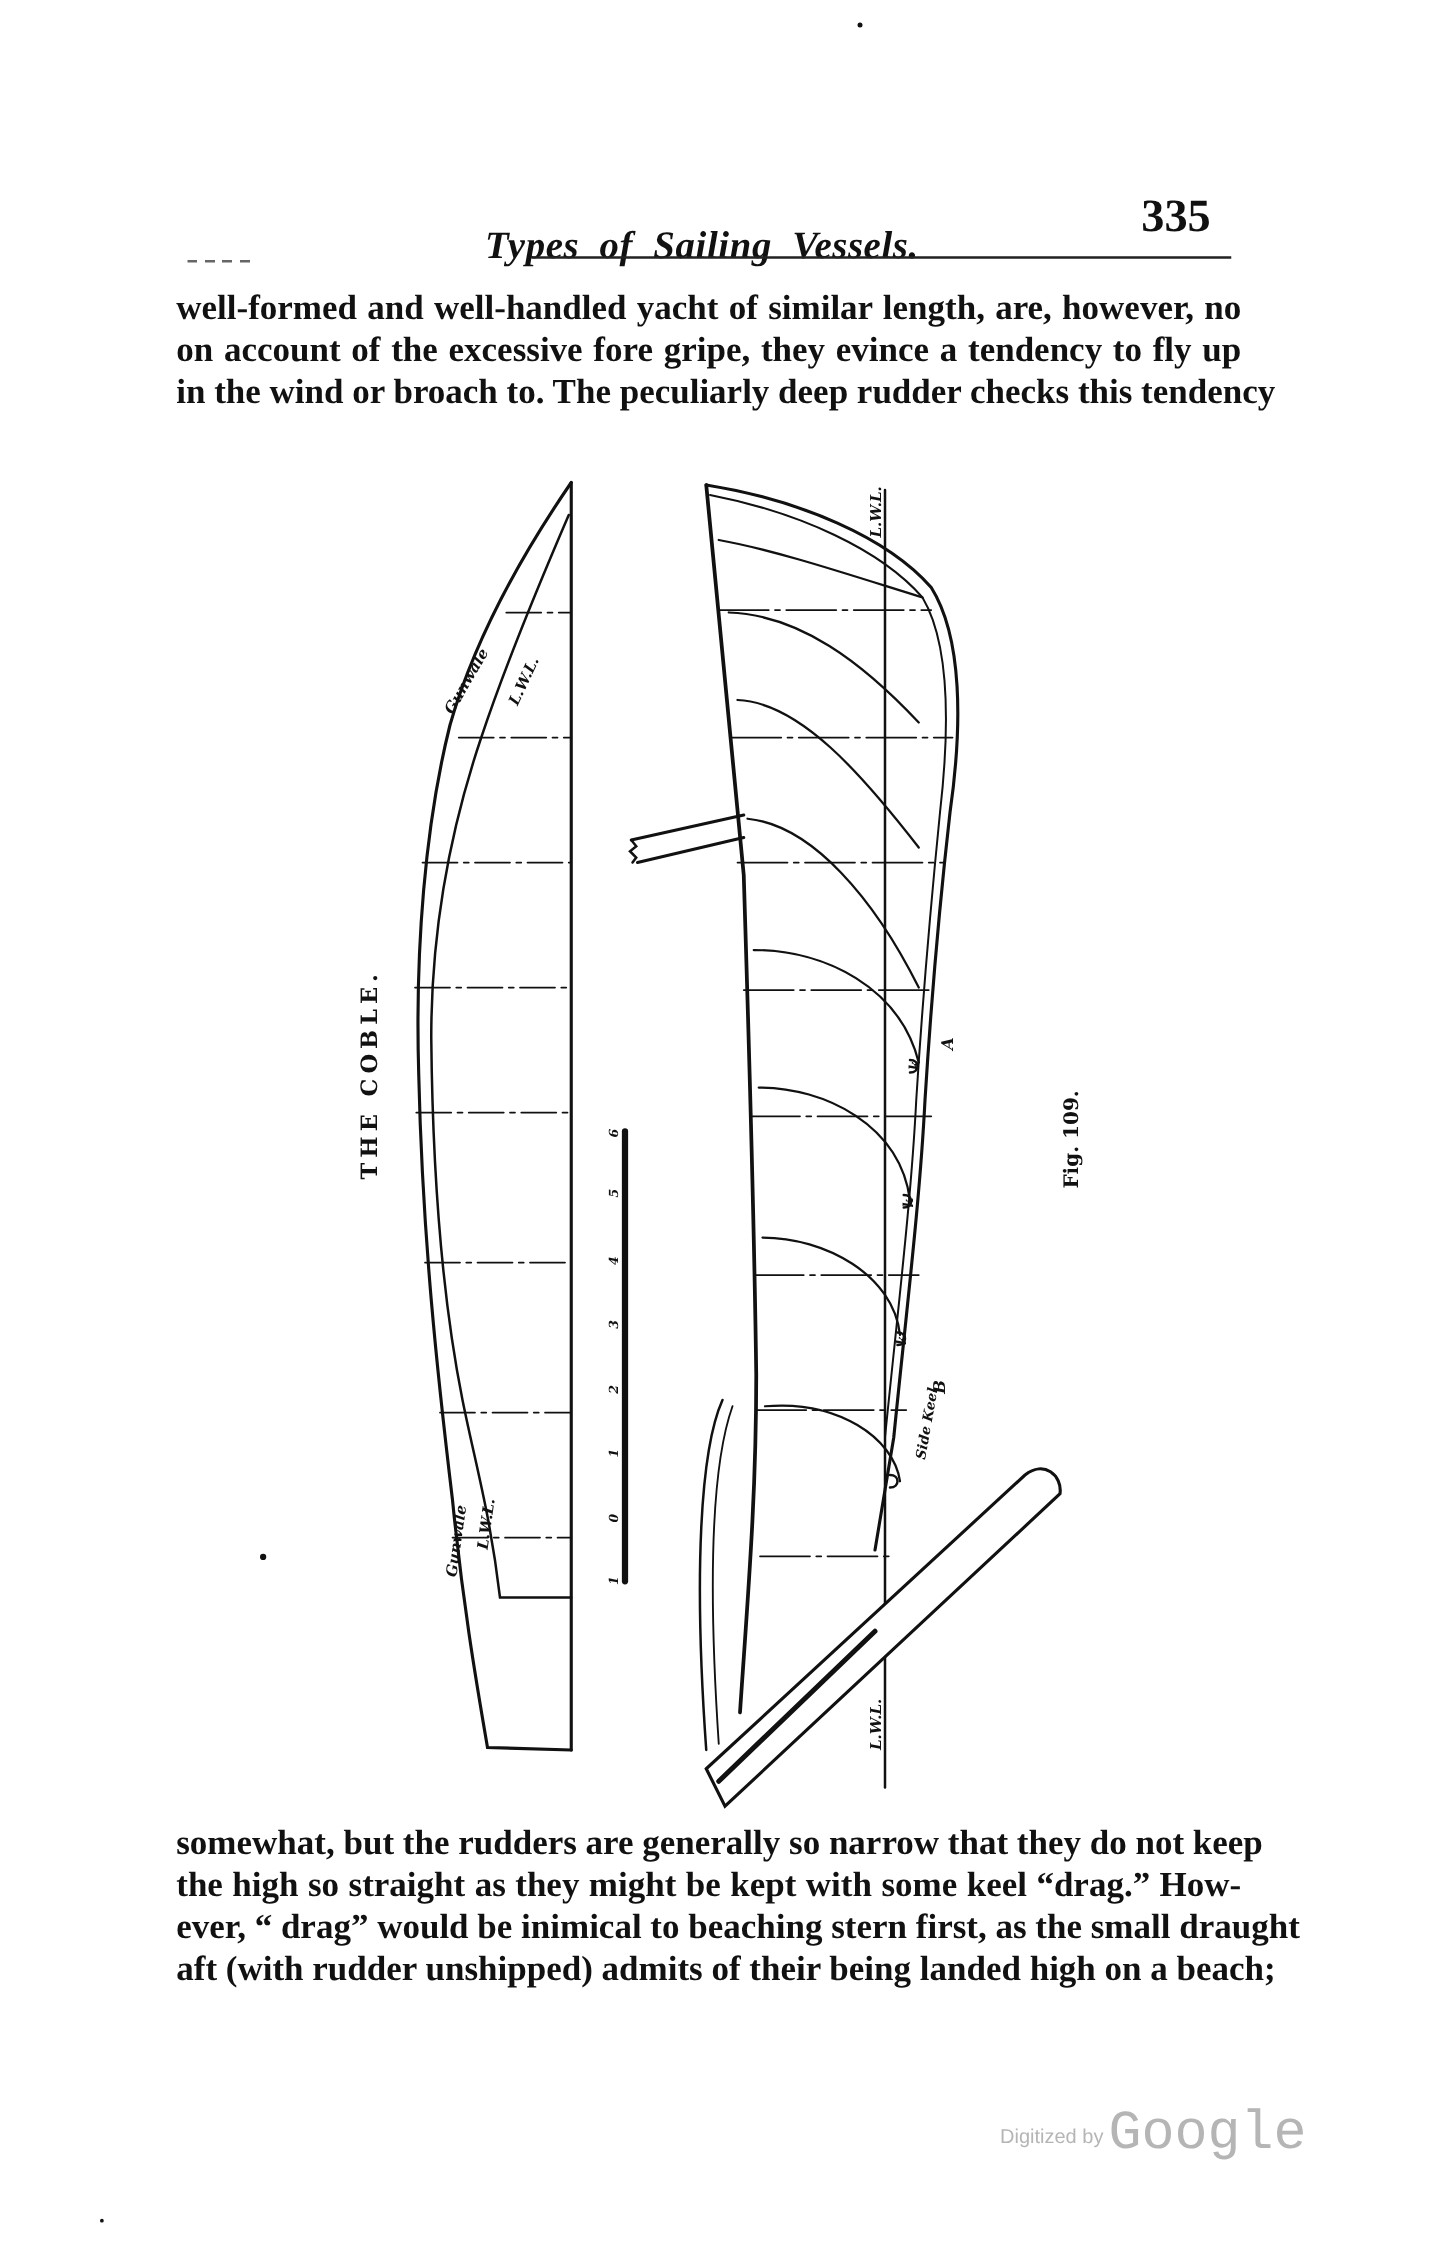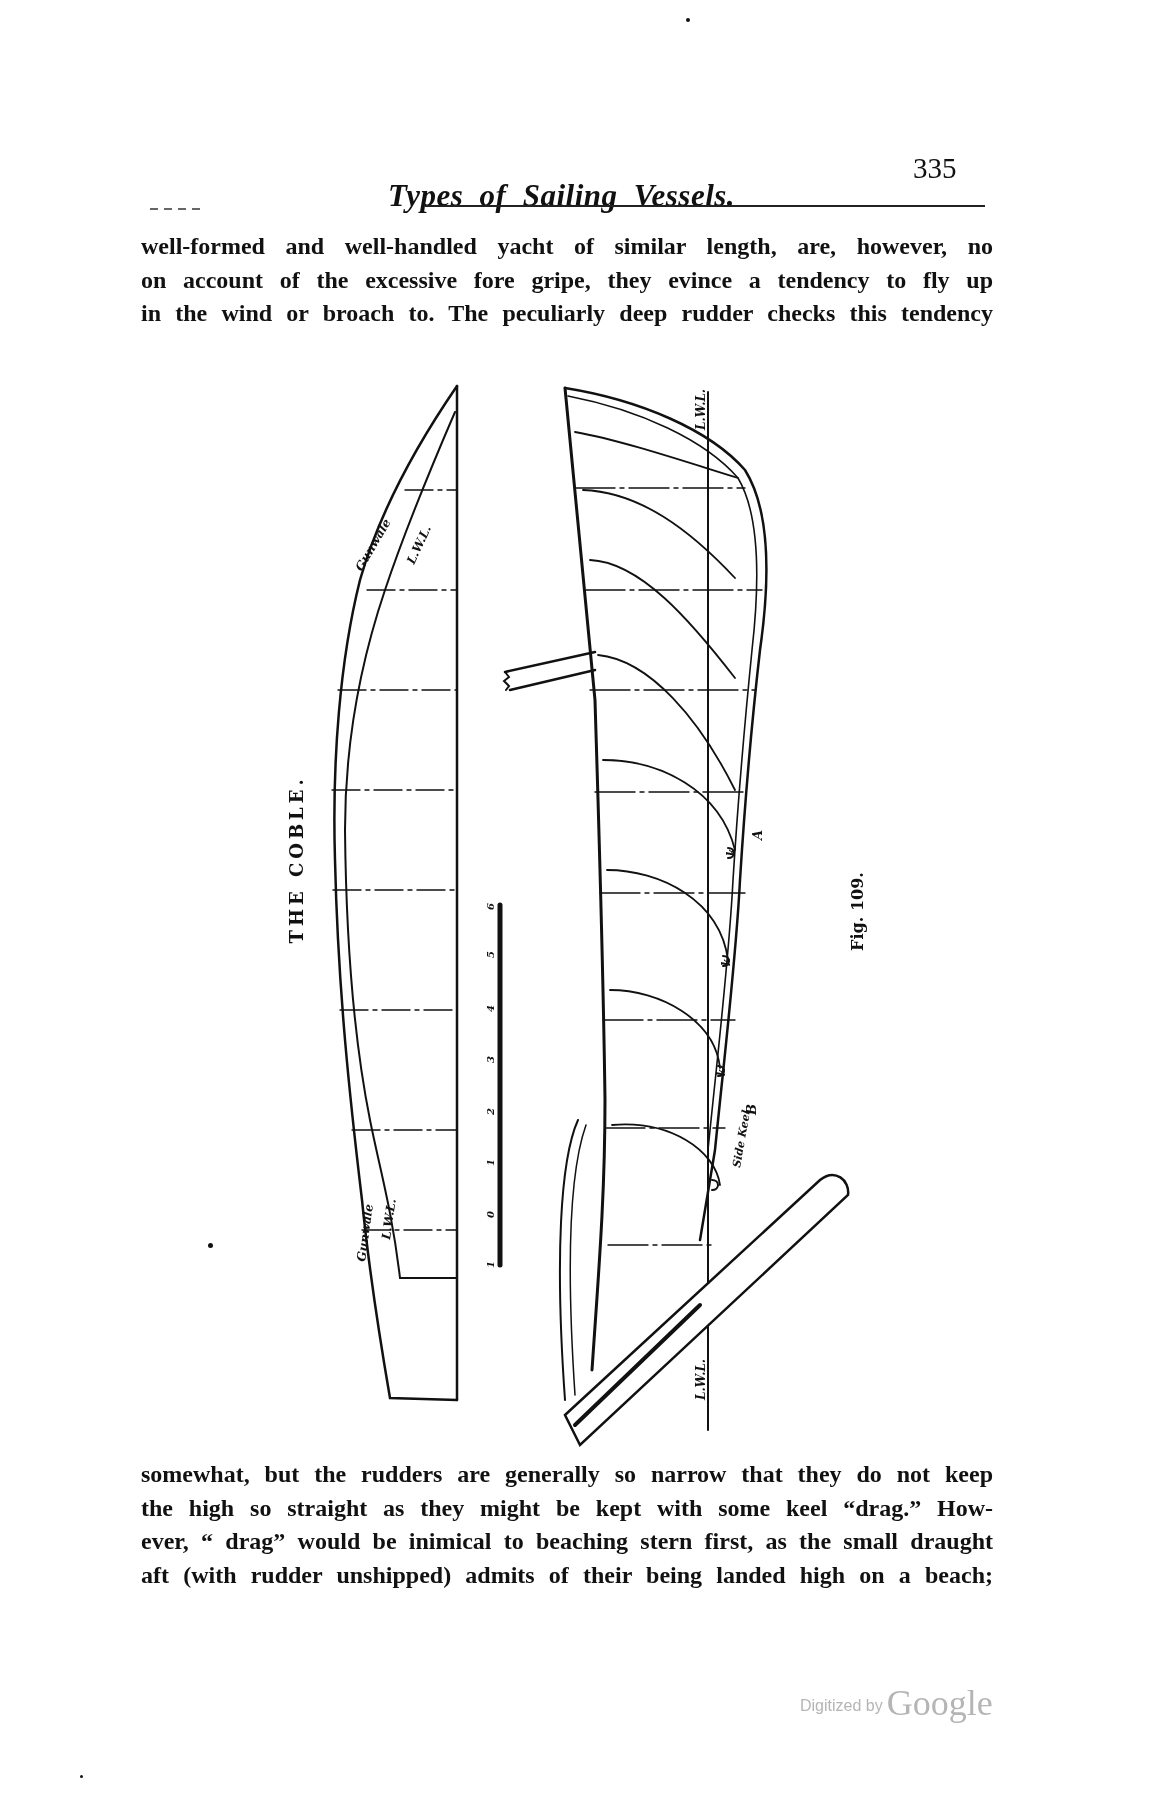--- a/index.html
+++ b/index.html
@@ -1,30 +1,30 @@
 <!DOCTYPE html>
 <html><head>
 <meta charset="utf-8">
 <style>
   html, body { margin: 0; padding: 0; background: #ffffff; }
   body { width: 1153px; height: 1800px; position: relative; overflow: hidden; font-family: "Liberation Serif", "DejaVu Serif", serif; color: #111; }
   .header-title { position: absolute; left: 388px; top: 150px; font-size: 31px; font-style: italic; font-weight: bold; letter-spacing: 0.5px; word-spacing: 8px; margin-top: 28px; }
-  .page-number { position: absolute; left: 913px; top: 152px; font-size: 29px; font-weight: normal; }
+  .page-number { position: absolute; left: 913px; top: 152px; font-size: 37px; font-weight: bold; }
   .header-rule { position: absolute; left: 425px; top: 205px; width: 560px; height: 2px; background: #222; }
   .header-rule-left { position: absolute; left: 150px; top: 208px; width: 50px; height: 2px; background: repeating-linear-gradient(90deg,#666 0 8px,transparent 8px 14px); }
-  .para { position: absolute; left: 141px; width: 852px; font-size: 24px; line-height: 33.5px; font-weight: bold; text-align: justify; }
+  .para { position: absolute; left: 141px; width: 852px; font-size: 28px; line-height: 33.5px; font-weight: bold; text-align: justify; }
   .para .line { display: block; text-align: justify; text-align-last: justify; white-space: nowrap; }
   .para-top { top: 230px; }
   .para-bottom { top: 1458px; }
   .figure { position: absolute; left: 0; top: 380px; width: 1153px; height: 1080px; }
   .fig-title { position: absolute; left: 296px; top: 868px; transform: rotate(-90deg); transform-origin: center; font-family: "DejaVu Serif", serif; font-weight: bold; font-size: 18px; letter-spacing: 4px; white-space: nowrap; width: 150px; text-align: center; margin-left: -75px; margin-top: -10px; }
   .fig-caption { position: absolute; left: 857px; top: 912px; transform: rotate(-90deg); font-family: "DejaVu Serif", serif; font-weight: bold; font-size: 16px; white-space: nowrap; width: 100px; text-align: center; margin-left: -50px; margin-top: -10px; }
   .digitized { position: absolute; left: 800px; top: 1682px; color: #b5b5b5; white-space: nowrap; }
   .digitized .small { font-family: "Liberation Sans", sans-serif; font-size: 16px; vertical-align: 4px; }
-  .digitized .big { font-family: Liberation Serif, serif; font-size: 36px; }
+  .digitized .big { font-family: Liberation Mono, monospace; font-size: 44px; }
   .dot { position: absolute; background: #111; border-radius: 50%; }
 </style>
 </head>
 <body>
 
 <div>
 
   <div class="header-title">Types of Sailing Vessels.</div>
   <div class="page-number">335</div>
   <div class="header-rule-left"></div>

